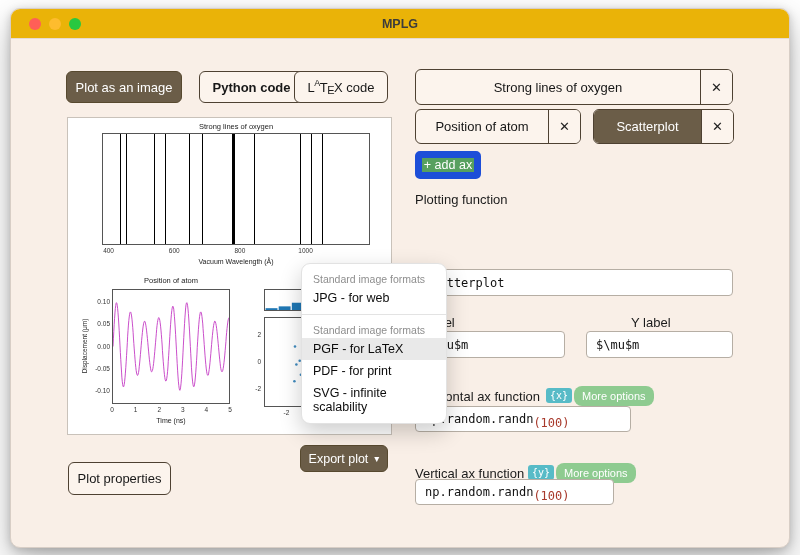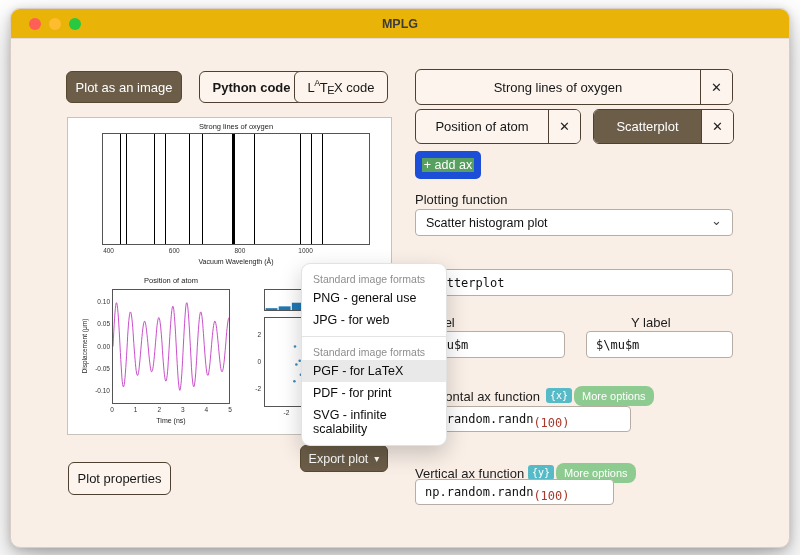--- a/index.html
+++ b/index.html
@@ -317,24 +317,20 @@
     <div class="tab-group" id="tab3">
       <div class="tab-label dark">Scatterplot</div>
       <div class="tab-close">
           <span>✕</span>
         </div>
     </div>
 
     <button class="btn" id="btn-addax">+ add ax</button>
 
     <div class="flabel" id="lbl-plotfn">Plotting function</div>
-    <div class="select" id="select-plotfn">
-      <span>Scatter histogram plot</span>
-      <span class="chev">⌄</span>
-    </div>
 
     <input class="tinput" id="input-title" value="Scatterplot" style="">
 
     <div class="flabel" id="lbl-x">X label</div>
     <div class="flabel" id="lbl-y">Y label</div>
     <input class="tinput" id="input-x" value="$\mu$m" style="">
     <input class="tinput" id="input-y" value="$\mu$m" style="">
 
     <div class="flabel" id="lbl-hfn">Horizontal ax function</div>
     <span class="badge" id="badge-x">{x}</span>
@@ -347,21 +343,20 @@
     <div class="flabel" id="lbl-vfn">Vertical ax function</div>
     <span class="badge" id="badge-y">{y}</span>
     <button class="more-btn" id="more2">More options</button>
     <div class="code-input" id="code2">
         <span class="code-fn">np.random.randn</span>
         <span class="code-args">(100)</span>
       </div>
 
     <div id="menu">
       <div class="menu-header">Standard image formats</div>
-      <div class="menu-item">PNG - general use</div>
       <div class="menu-item">JPG - for web</div>
       <div class="menu-divider"></div>
       <div class="menu-header">Standard image formats</div>
       <div class="menu-item hl">PGF - for LaTeX</div>
       <div class="menu-item">PDF - for print</div>
       <div class="menu-item">SVG - infinite scalability</div>
     </div>
 
   </div>
 </div>

